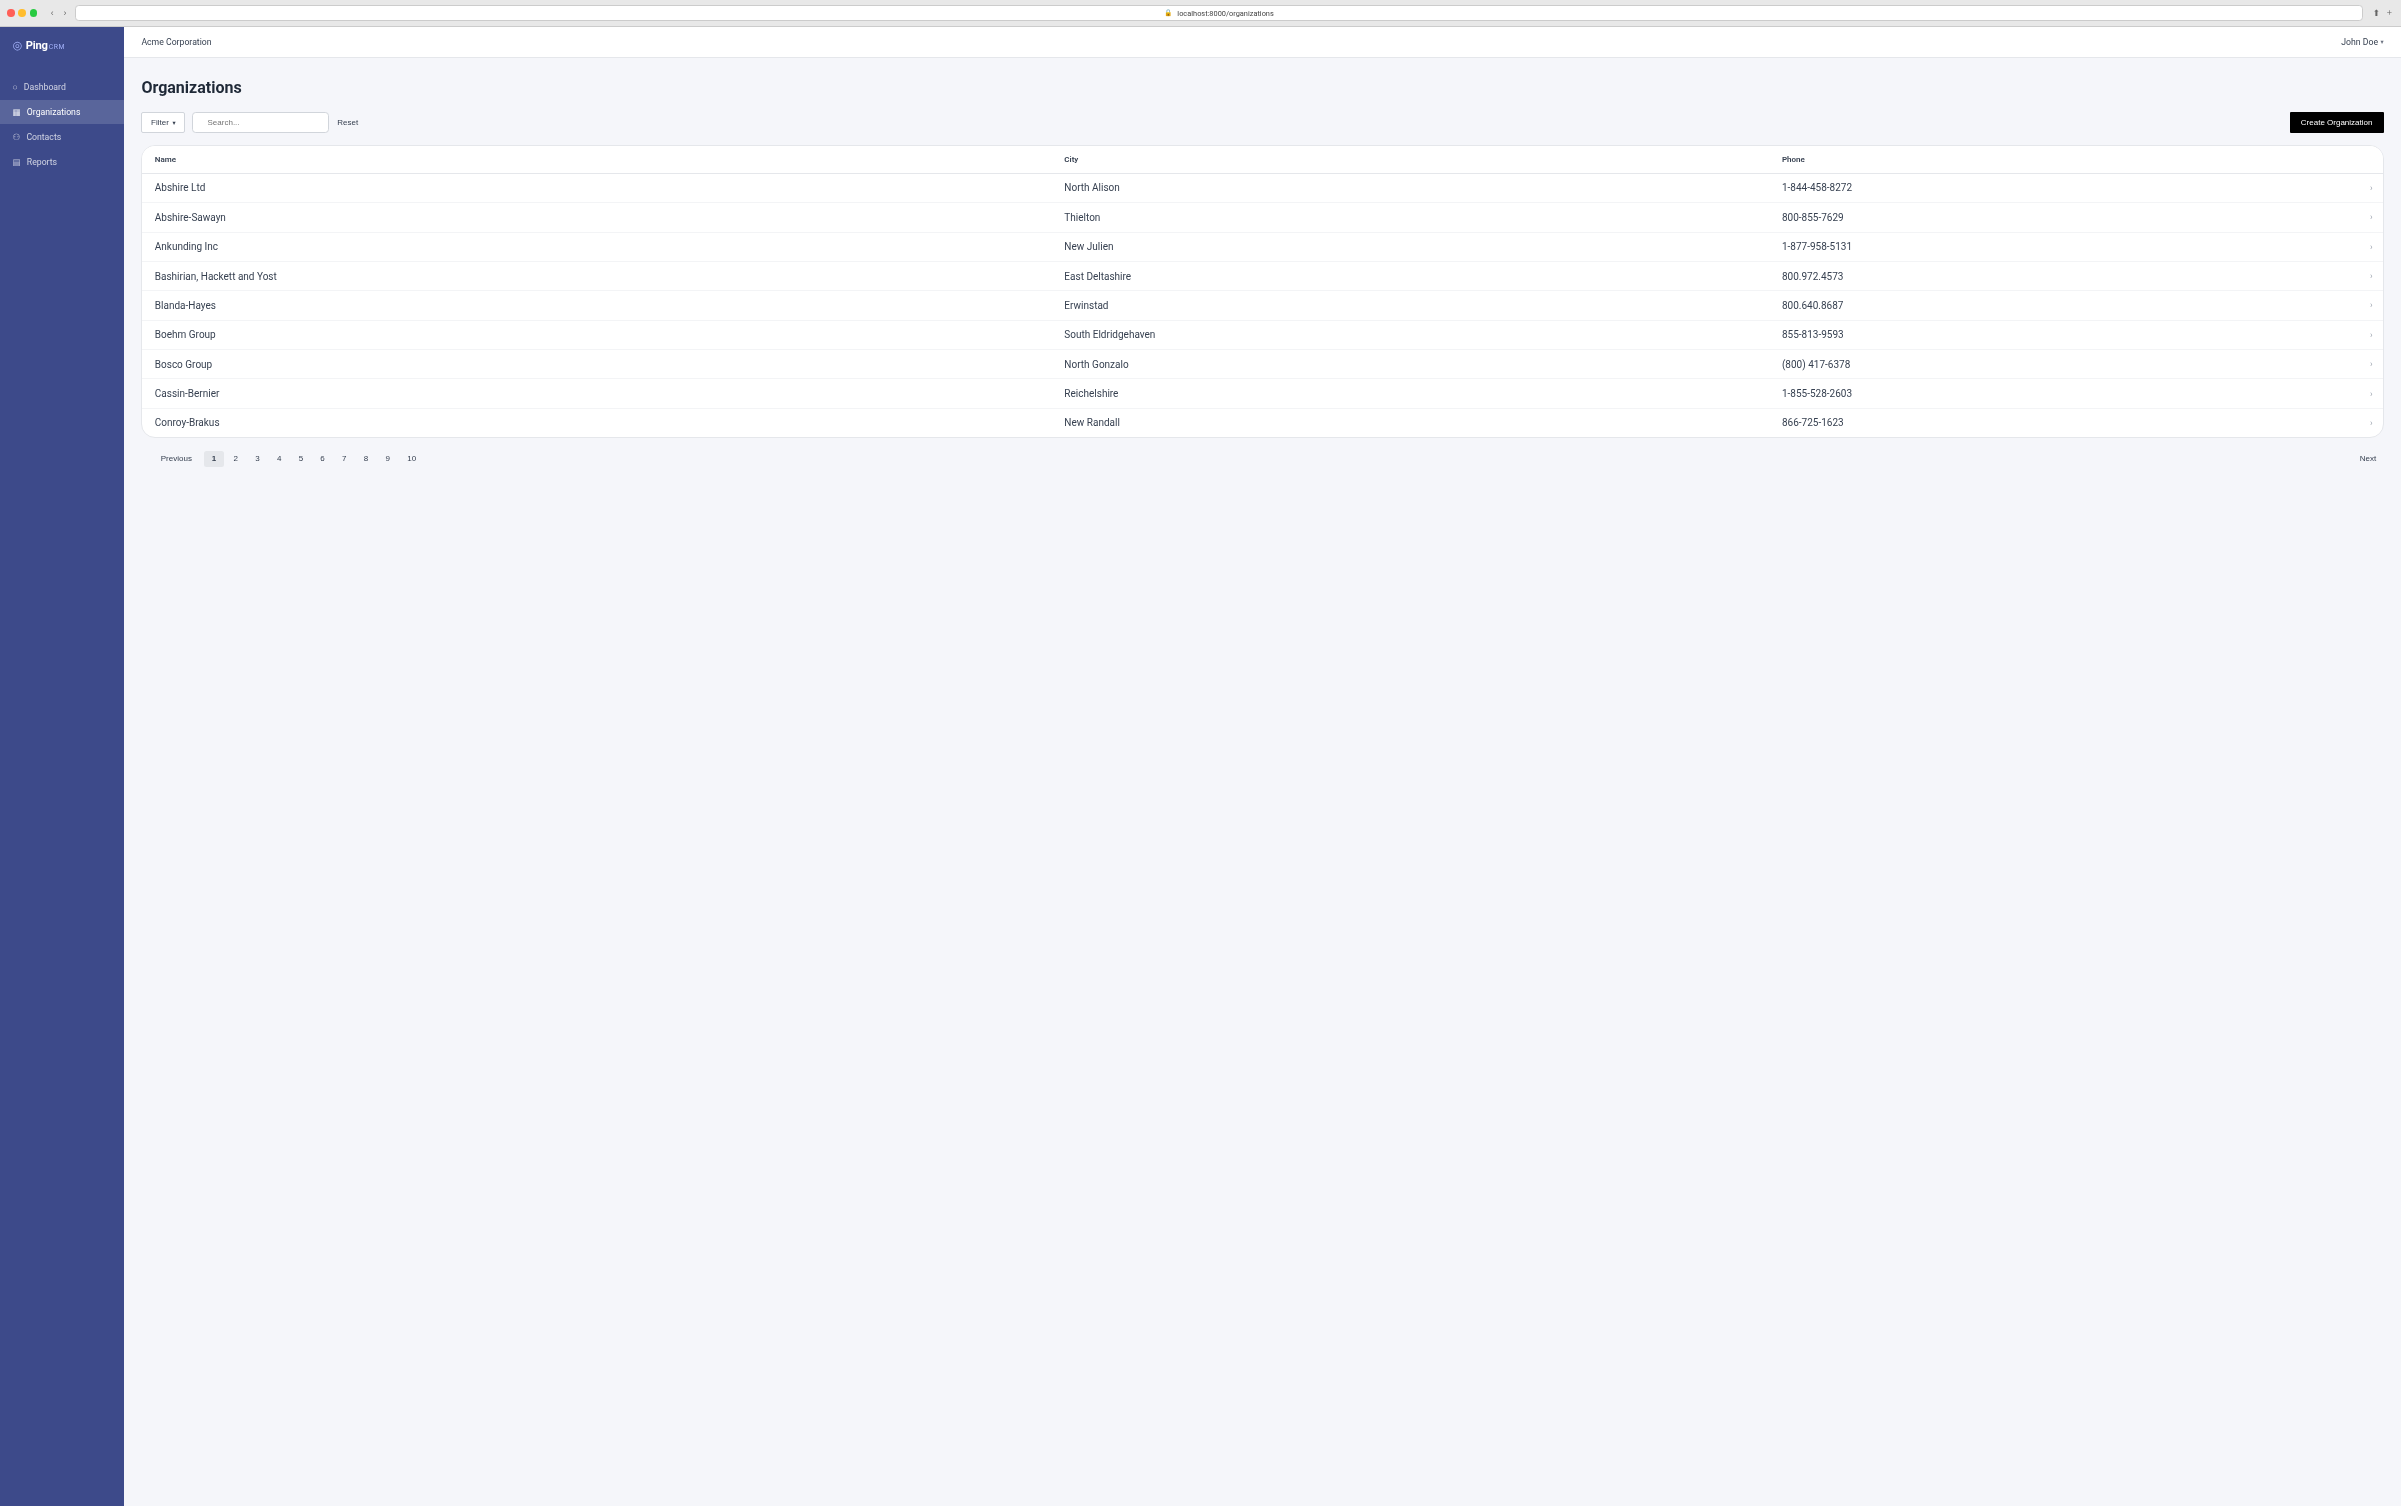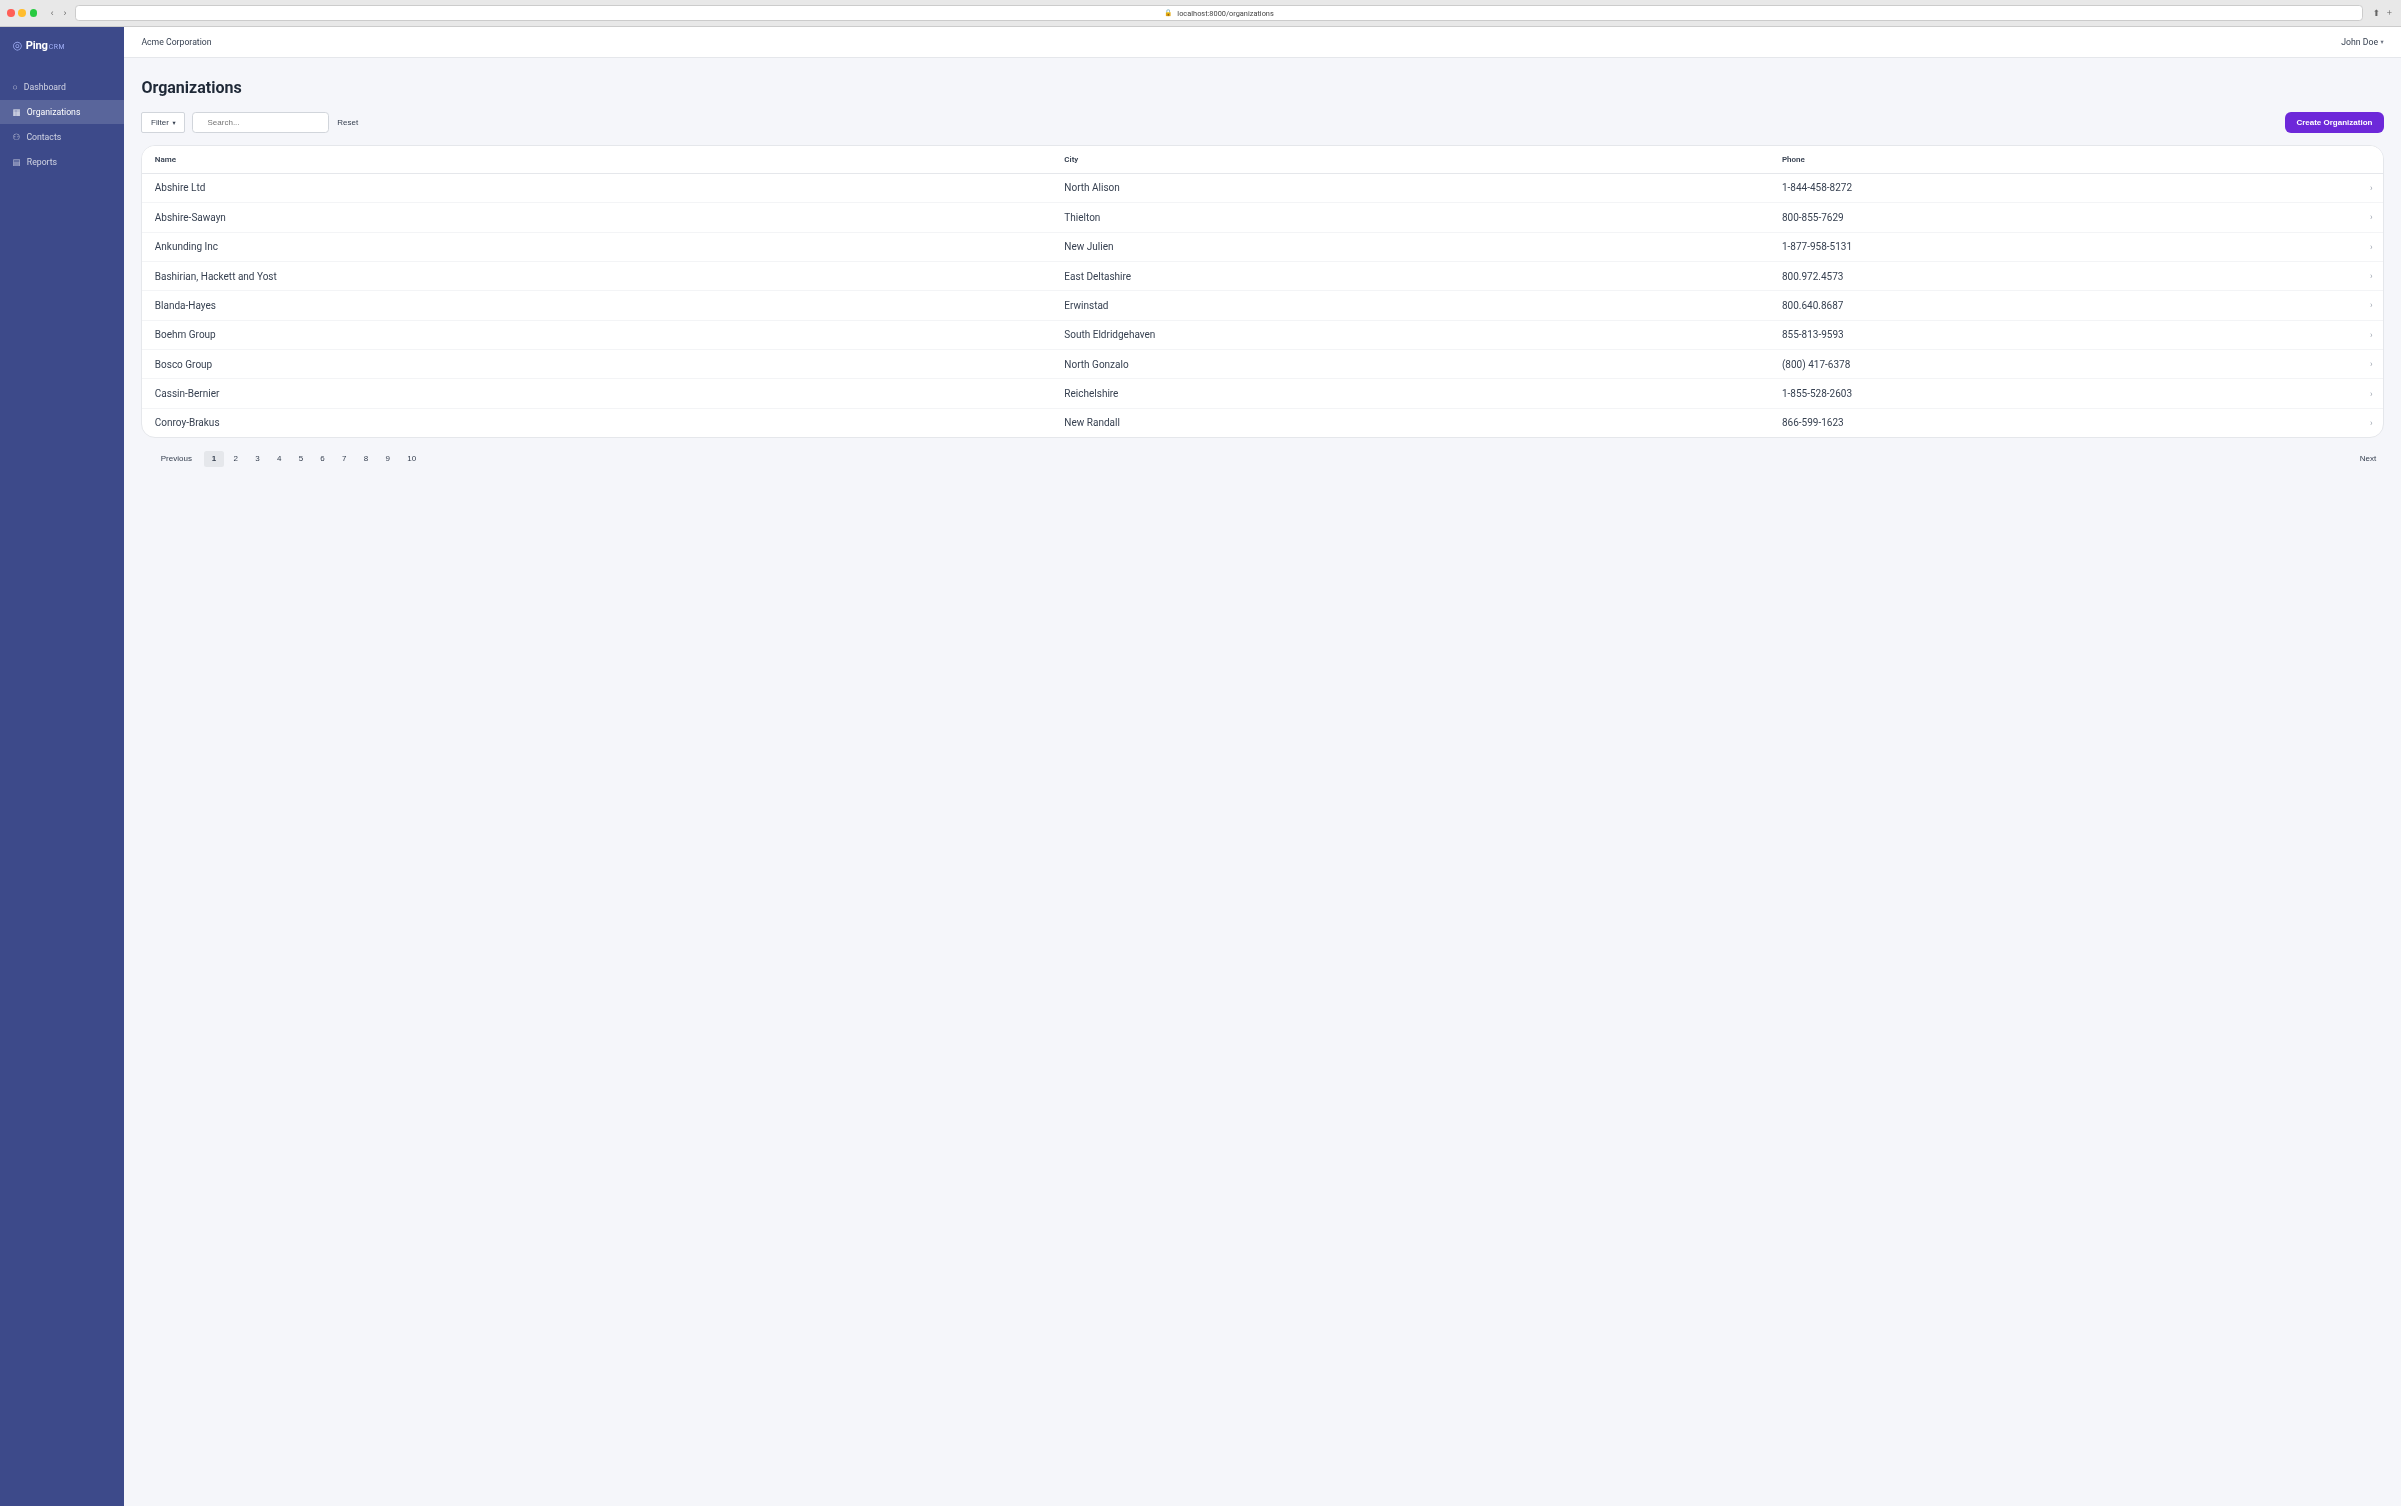--- a/index.html
+++ b/index.html
@@ -45,21 +45,21 @@
     
     .content { flex: 1; padding: 20px 17.4px; overflow-y: auto; }
     .page-title { font-size: 16px; font-weight: 700; color: #1f2937; margin-bottom: 15px; }
 
     
     .toolbar { display: flex; align-items: center; gap: 6.2px; margin-bottom: 12.4px; }
     .filter-btn { display: flex; align-items: center; gap: 3.7px; padding: 5px 8.7px; background: white; border: 0.6px solid #d1d5db; border-radius: 2px; font-size: 8px; color: #374151; cursor: pointer; }
     .filter-btn-chevron { font-size: 6.2px; }
     .search-input { padding: 5px 15px; border: 0.6px solid #d1d5db; border-radius: 3.7px; font-size: 8px; color: #6b7280; width: 137px; background: white; }
     .reset-btn { background: none; border: none; font-size: 8px; color: #374151; cursor: pointer; padding: 5px 2.5px; }
-    .create-btn { margin-left: auto; padding: 5.6px 11.2px; background: #6d28d9; color: white; border: none; border-radius: 6px; font-size: 8px; font-weight: 700; cursor: pointer; }
+    .create-btn { margin-left: auto; padding: 5.6px 11.2px; background: #000000; color: white; border: none; border-radius: 1px; font-size: 8px; font-weight: 400; cursor: pointer; }
 
     
     .table-container { background: white; border-radius: 14px; border: 0.6px solid #e5e7eb; overflow: hidden; }
     table { width: 100%; border-collapse: collapse; }
     thead th { padding: 8.7px 12.4px; text-align: left; font-size: 8px; font-weight: 600; color: #374151; border-bottom: 0.6px solid #e5e7eb; background: white; }
     tbody tr { border-bottom: 0.6px solid #f3f4f6; cursor: pointer; }
     tbody tr:last-child { border-bottom: none; }
     tbody td { padding: 8.7px 12.4px; font-size: 10px; color: #374151; }
     .row-chevron { color: #9ca3af; font-size: 8.7px; text-align: right; padding-right: 10px; }
 
@@ -199,21 +199,21 @@
     </tr>
               <tr>
       <td>Cassin-Bernier</td>
       <td>Reichelshire</td>
       <td>1-855-528-2603</td>
       <td class="row-chevron">›</td>
     </tr>
               <tr>
       <td>Conroy-Brakus</td>
       <td>New Randall</td>
-      <td>866-599-1623</td>
+      <td>866-725-1623</td>
       <td class="row-chevron">›</td>
     </tr>
             </tbody>
         </table>
       </div>
 
       <div class="pagination">
         <button class="page-nav-btn prev">Previous</button>
         <div id="page-numbers" style="display:flex;gap:2.5px;">
             <button class="page-btn active">1</button>

